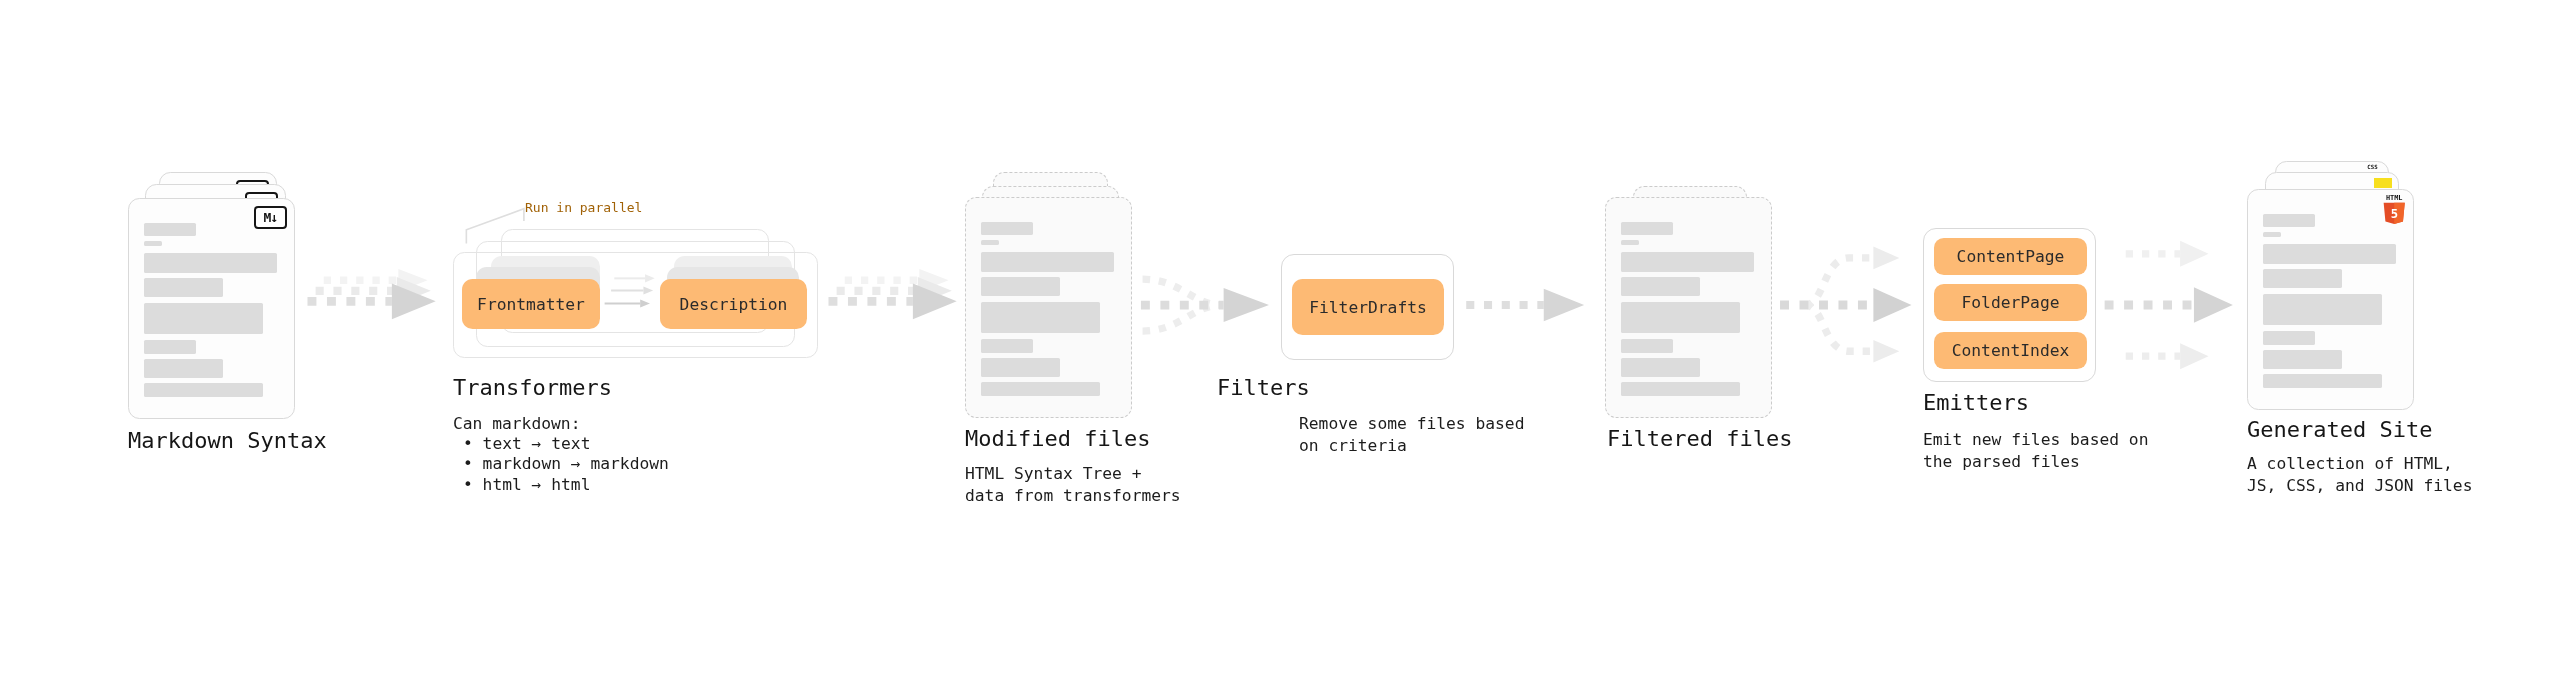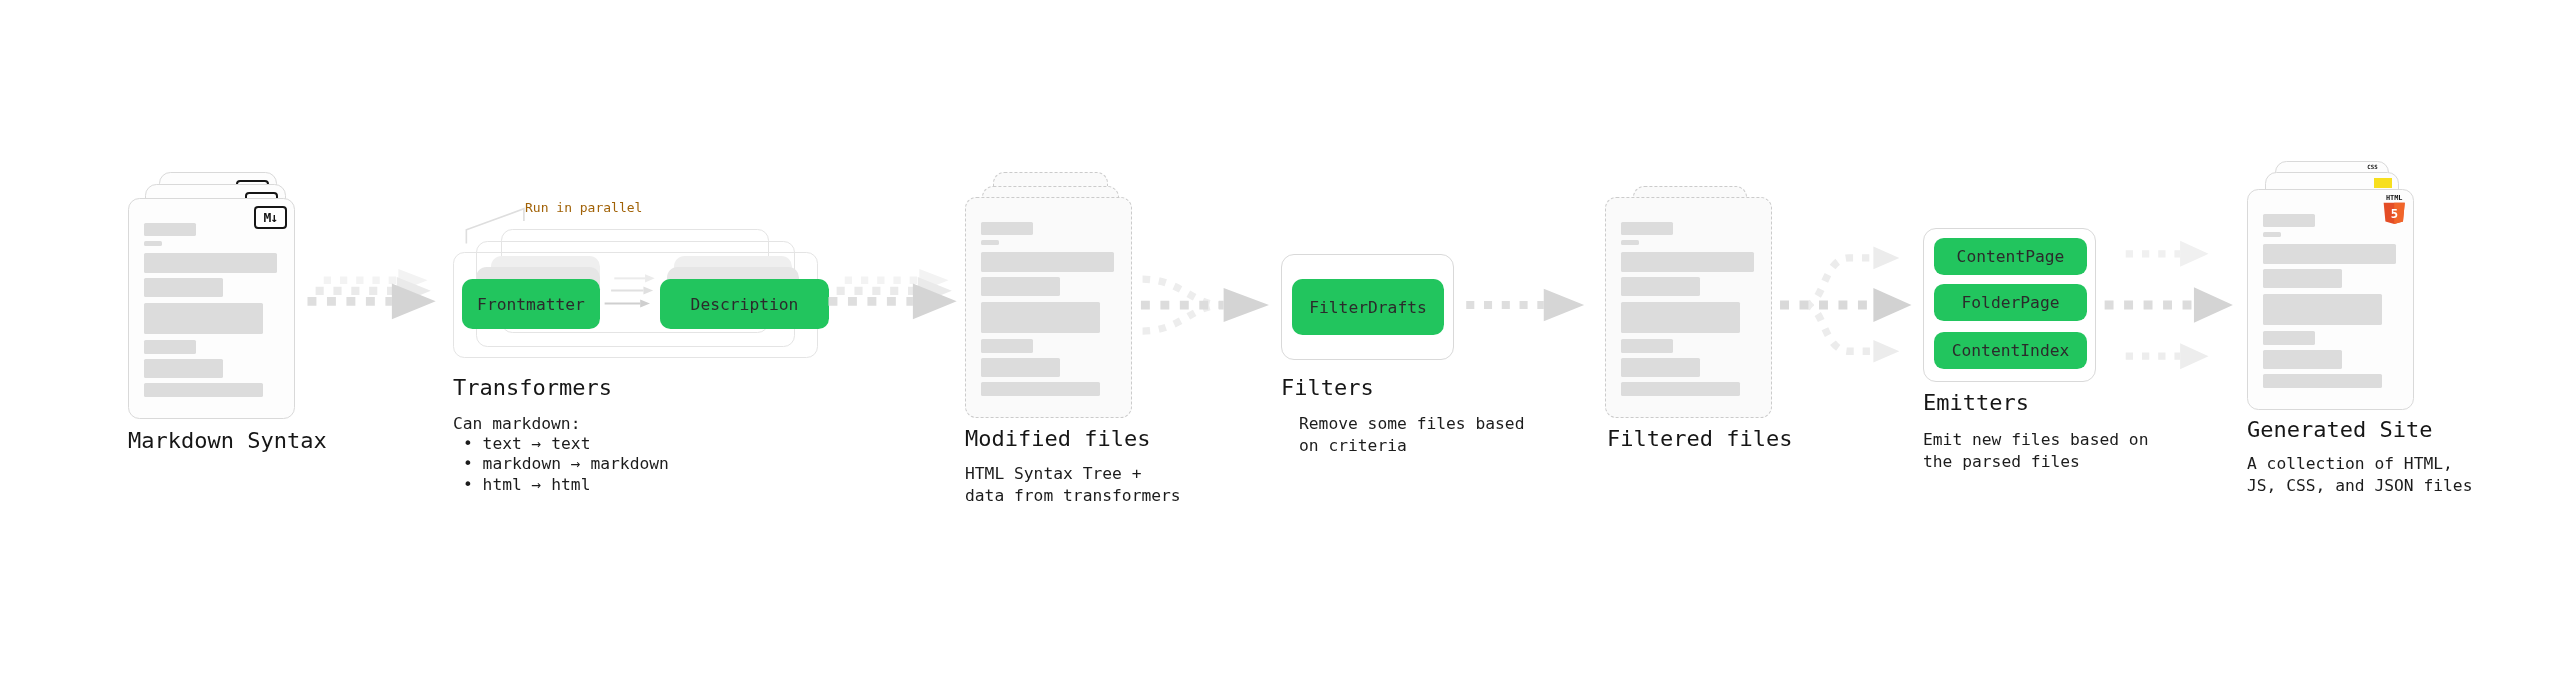--- a/index.html
+++ b/index.html
@@ -22,21 +22,21 @@
   .b8{top:184px;width:119px;height:14px;}
   .md-badge{position:absolute;top:6.5px;right:7.3px;width:32.5px;height:23px;border:2.4px solid #161616;border-radius:4.1px;background:#fff;display:flex;align-items:center;justify-content:center;font-weight:bold;font-size:13px;color:#161616;box-sizing:border-box;letter-spacing:-0.8px;}
   .css-badge{position:absolute;top:3.3px;right:6.5px;width:18px;text-align:center;}
   .css-badge .css-word{font-size:5.7px;font-weight:bold;color:#111;line-height:5.7px;display:block;}
   .css-badge .css-bar{display:block;width:16.3px;height:2.4px;margin:0.8px auto 0;background:#1572b6;}
   .js-badge{position:absolute;top:4.9px;right:6.5px;width:18px;height:9.8px;background:#f7df1e;}
   .html5-logo{position:absolute;top:3.3px;right:6.5px;}
   
   .panel{position:absolute;border:1.6px solid #e4e4e4;border-radius:11.4px;background:transparent;box-sizing:border-box;}
   .panel.strong{border-color:#d9d9d9;background:#ffffff;}
-  .pill{position:absolute;background:#22c55e;border-radius:10.6px;display:flex;align-items:center;justify-content:center;font-size:16.3px;color:#2b2b2b;box-sizing:border-box;}
+  .pill{position:absolute;background:#fdba74;border-radius:10.6px;display:flex;align-items:center;justify-content:center;font-size:16.3px;color:#2b2b2b;box-sizing:border-box;}
   .ghost1{background:#e6e6e6;}
   .ghost2{background:#efefef;}
   
   .stage-title{position:absolute;font-size:22px;line-height:24.4px;color:#161616;white-space:nowrap;}
   .stage-sub{position:absolute;font-size:16.3px;line-height:22px;color:#1c1c1c;white-space:nowrap;}
   .annotation{position:absolute;font-size:13px;color:#a16207;white-space:nowrap;}
   .rules{position:absolute;font-size:16.3px;line-height:20.3px;color:#1c1c1c;}
   .rule-line{white-space:nowrap;padding-left:11.4px;}
   .rule-line::before{content:"•";margin-right:9.8px;margin-left:-11.4px;}
   svg{position:absolute;display:block;}
@@ -85,21 +85,21 @@
     <div class="panel" style="left:501px;top:229px;width:268px;height:104px;"></div>
     <div class="pill ghost2" style="left:491px;top:256px;width:109px;height:50px;"></div>
     <div class="pill ghost2" style="left:674px;top:256px;width:118px;height:50px;"></div>
 
     <div class="panel" style="left:476px;top:241px;width:319px;height:106px;"></div>
     <div class="pill ghost1" style="left:476px;top:267px;width:124px;height:50px;"></div>
     <div class="pill ghost1" style="left:667px;top:267px;width:132px;height:50px;"></div>
 
     <div class="panel" style="left:453px;top:252px;width:365px;height:106px;"></div>
     <div class="pill" style="left:462px;top:279px;width:138px;height:50px;">Frontmatter</div>
-    <div class="pill" style="left:660px;top:279px;width:169px;height:50px;">Description</div>
+    <div class="pill" style="left:660px;top:279px;width:147px;height:50px;">Description</div>
 
     <svg style="left:603px;top:271px;" width="55" height="39" viewBox="0 0 68 48">
       <line x1="14" y1="9" x2="52" y2="9" stroke="#ebebeb" stroke-width="2.5"></line>
         <polygon points="52,4 64,9 52,14" fill="#ebebeb"></polygon>
       <line x1="10" y1="24" x2="50" y2="24" stroke="#e0e0e0" stroke-width="2.5"></line>
         <polygon points="50,19 62,24 50,29" fill="#e0e0e0"></polygon>
       <line x1="2" y1="40" x2="46" y2="40" stroke="#cfcfcf" stroke-width="2.5"></line>
         <polygon points="46,35 58,40 46,45" fill="#cfcfcf"></polygon>
     </svg>
 
@@ -144,21 +144,21 @@
   <svg style="left:1136px;top:267px;" width="142" height="77" viewBox="0 0 175 95">
     <path d="M8 15 C55 15 70 47 105 47" fill="none" stroke="#ededed" stroke-width="9" stroke-dasharray="9 11"></path>
     <path d="M8 79 C55 79 70 47 105 47" fill="none" stroke="#ededed" stroke-width="9" stroke-dasharray="9 11"></path>
     <line x1="6" y1="47" x2="108" y2="47" stroke="#dcdcdc" stroke-width="11" stroke-dasharray="11 13"></line>
     <polygon points="108,26 164,47 108,68" fill="#d4d4d4"></polygon>
   </svg>
 
   <div class="layer">
     <div class="panel strong" style="left:1281px;top:254px;width:173px;height:106px;border-radius:13px;"></div>
     <div class="pill" style="left:1292px;top:279px;width:152px;height:56px;">FilterDrafts</div>
-    <div class="stage-title" style="left:1281px;top:376px;">Filters</div>
+    <div class="stage-title" style="left:1217px;top:376px;">Filters</div>
     <div class="stage-sub" style="left:1281px;top:413px;margin-left:18px;">
       <div>Remove some files based</div>
       <div>on criteria</div>
     </div>
   </div>
 
   <svg style="left:1461px;top:284px;" width="130" height="42" viewBox="0 0 160 52">
     <line x1="6" y1="26" x2="102" y2="26" stroke="#dedede" stroke-width="10" stroke-dasharray="10 12"></line>
     <polygon points="102,6 152,26 102,46" fill="#d6d6d6"></polygon>
   </svg>

